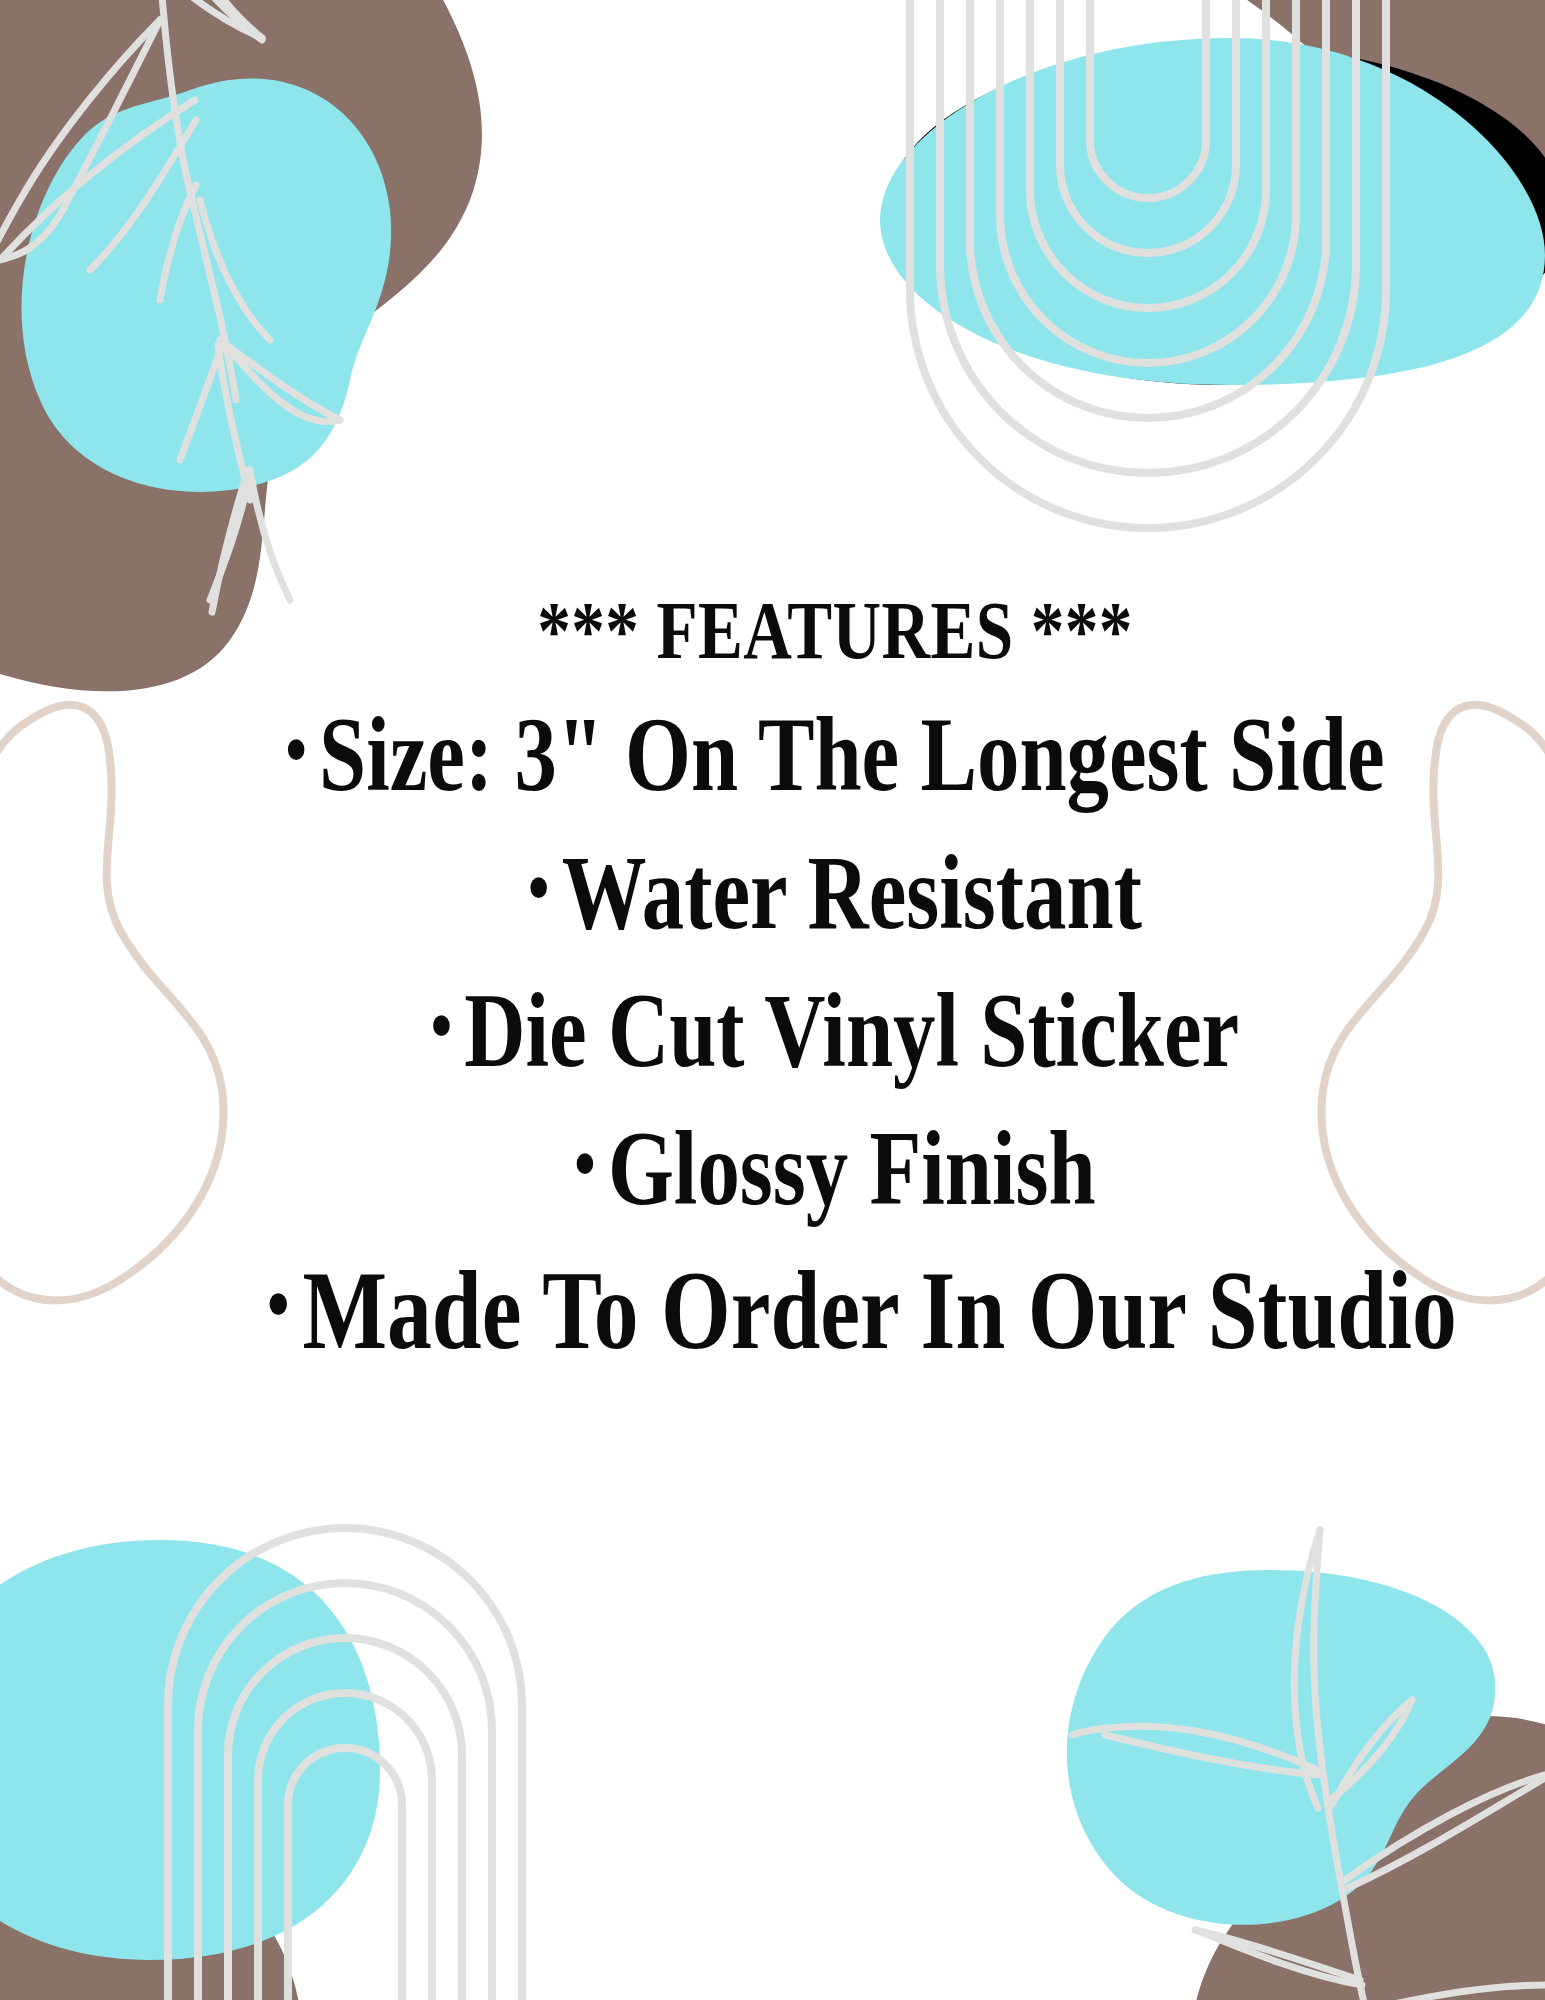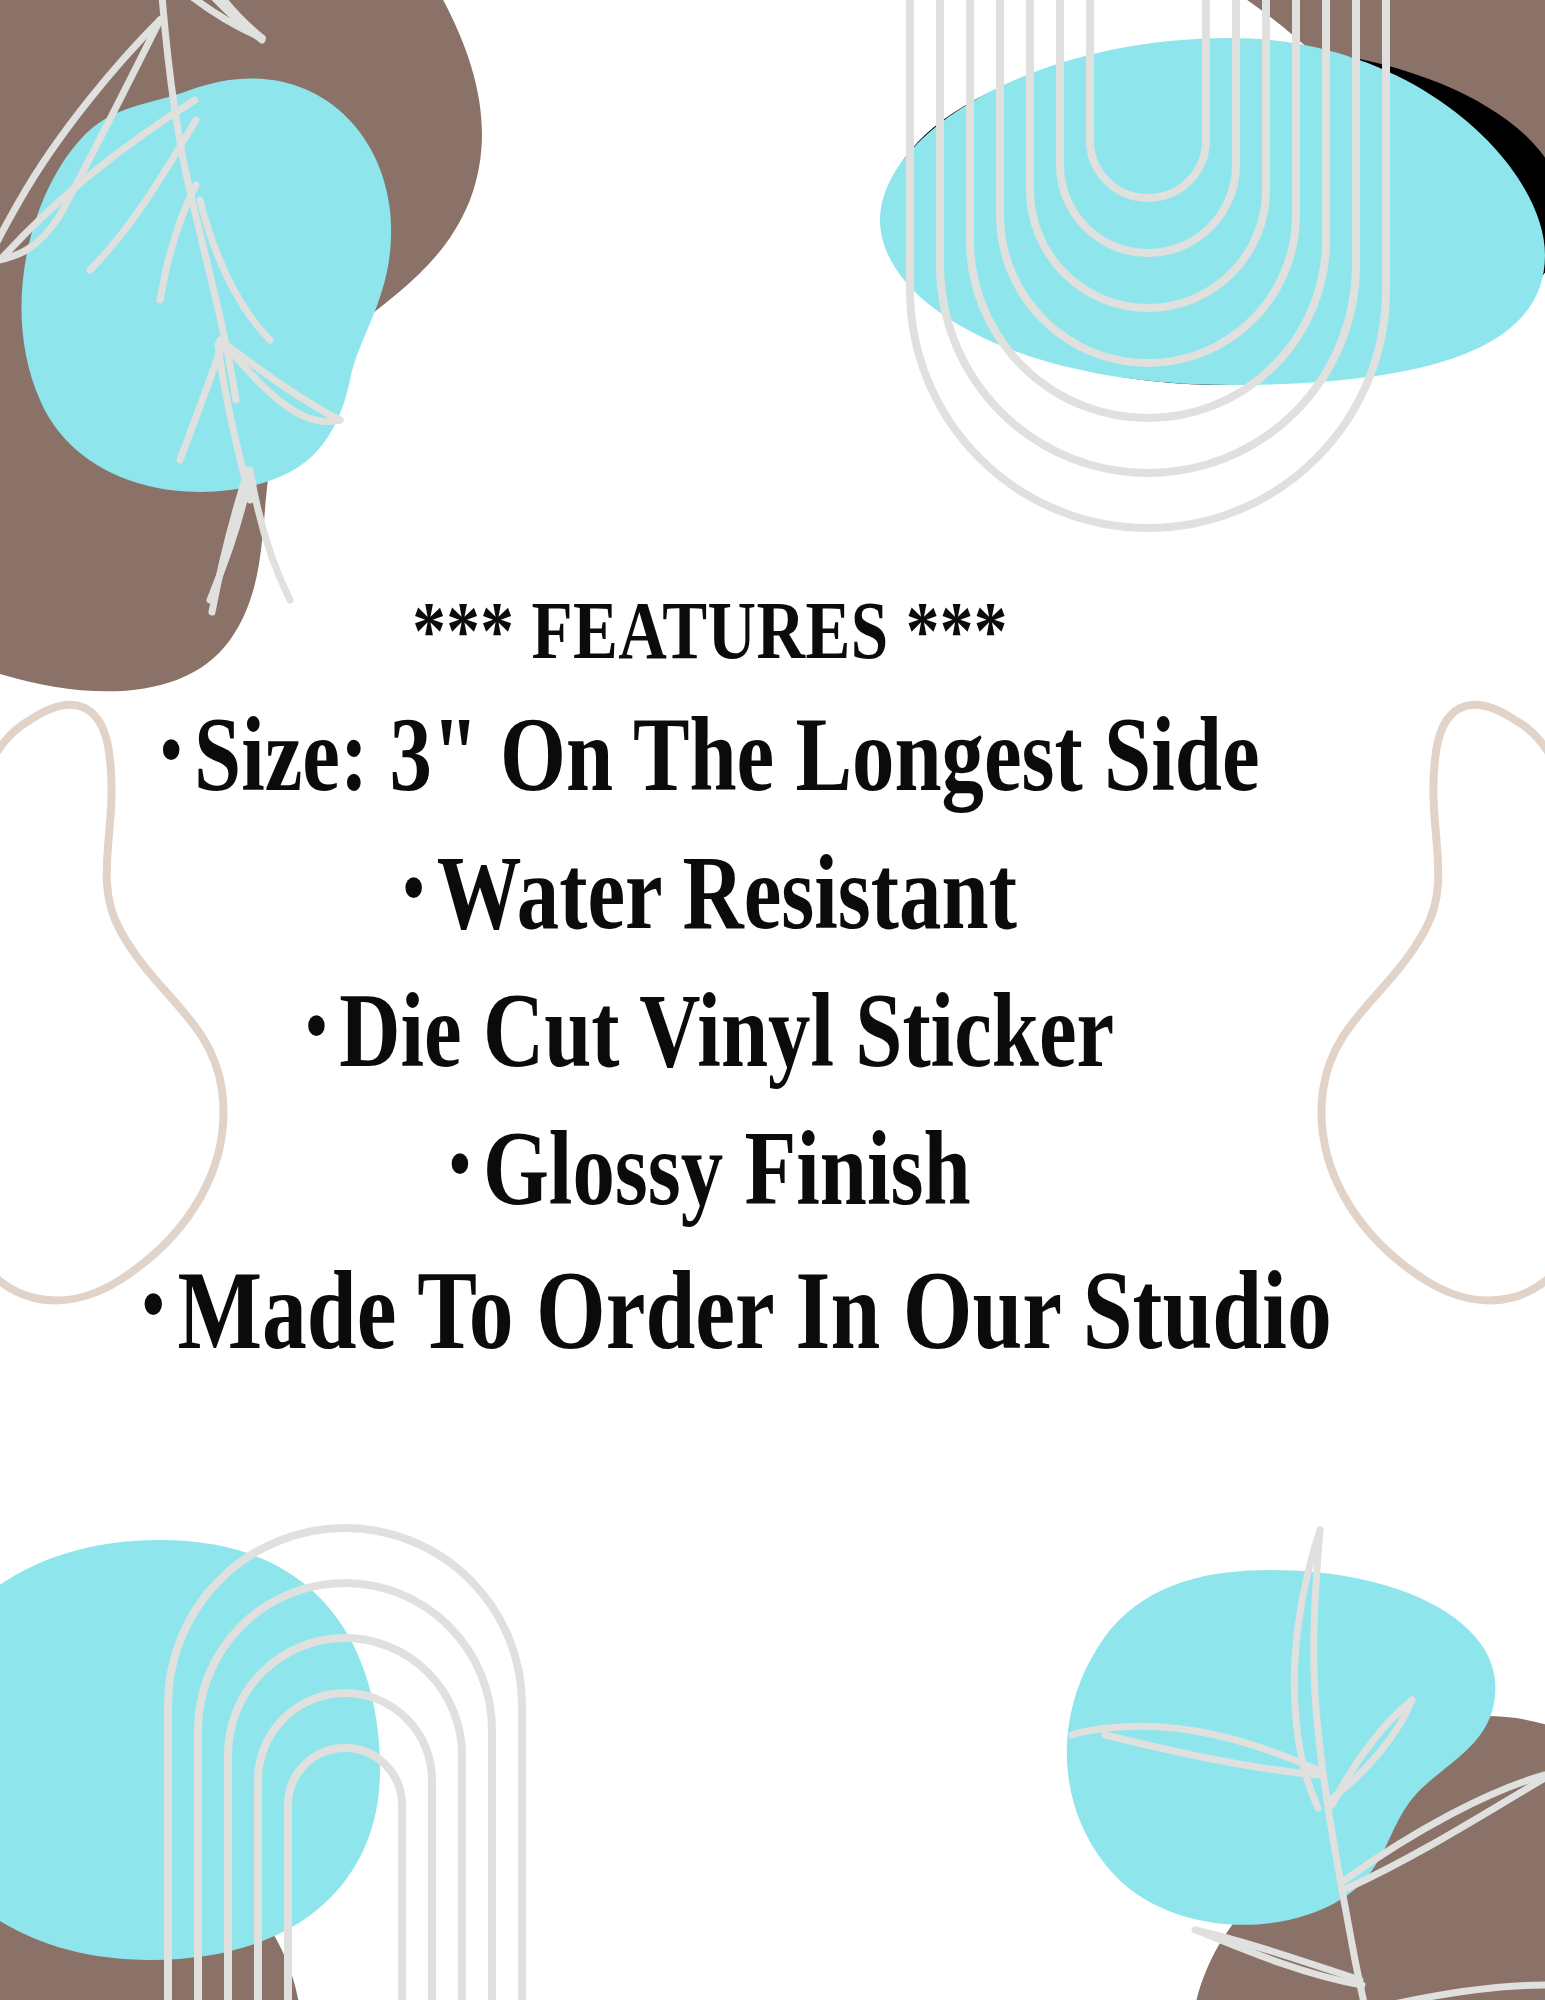--- a/index.html
+++ b/index.html
@@ -23,21 +23,21 @@
     pointer-events: none;
   }
   #content {
     position: absolute;
     left: 0;
     top: 0;
     width: 1545px;
     height: 2000px;
     display: flex;
     flex-direction: column;
-    align-items: flex-start;
+    align-items: flex-end;
     justify-content: center;
   }
   .inner {
     width: 1420px;
     text-align: center;
     transform: translateY(-14px);
   }
   .features-title {
     font-family: "Liberation Serif", "DejaVu Serif", serif;
     font-weight: 700;

